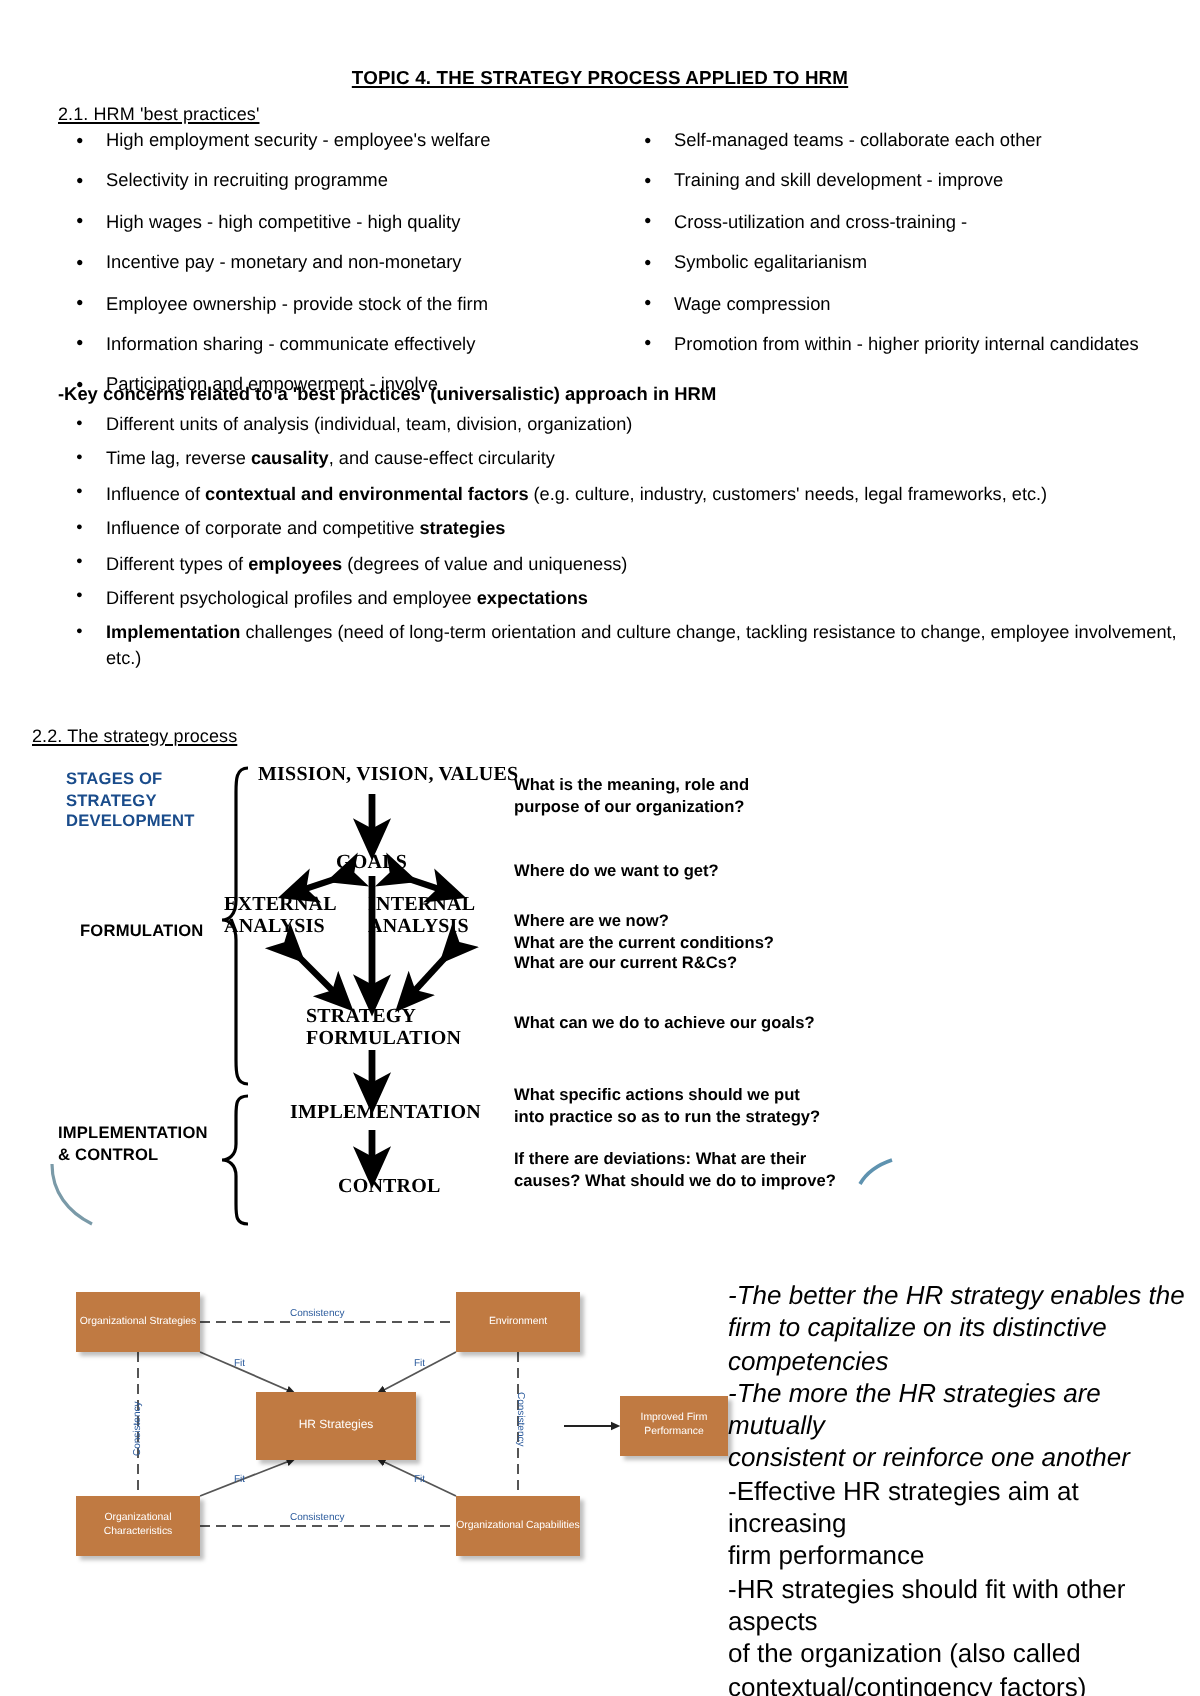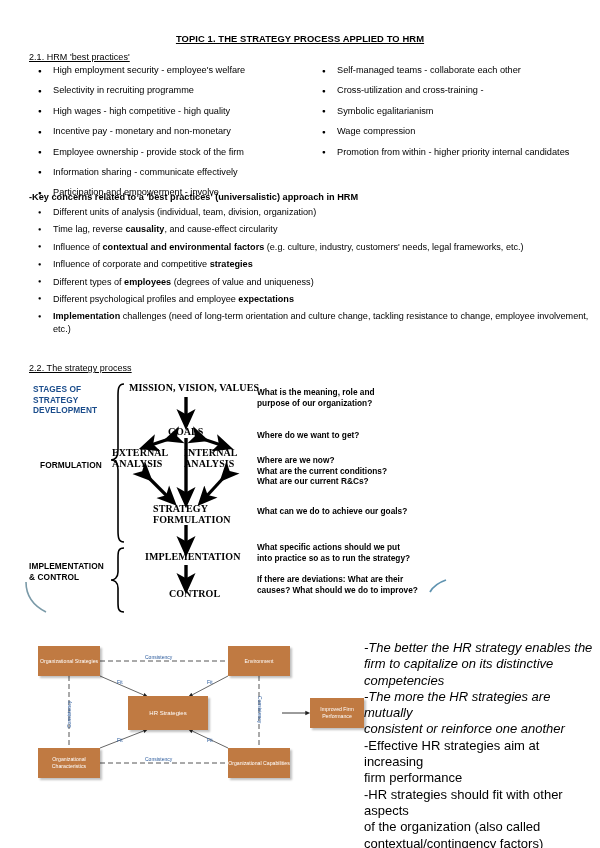--- a/index.html
+++ b/index.html
@@ -39,21 +39,21 @@
 
   
   .sec-head {
     position: absolute;
     font-size: 9px;
     font-weight: normal;
     text-decoration: underline;
     letter-spacing: 0.05px;
   }
   #sec-21 { top: 52px; left: 29px; }
-  #sec-22 { top: 363px; left: 29px; }
+  #sec-22 { top: 363px; left: 16px; }
 
   
   .bp-col {
     position: absolute;
     top: 64px;
   }
   #bp-left  { left: 38px;  width: 290px; }
   #bp-right { left: 322px; width: 270px; }
 
   ul.bullets {
@@ -216,40 +216,41 @@
   }
   #notes .ital { font-style: italic; }
   #notes p { margin: 0; }
 </style>
 </head>
 <body>
 
 <div class="page">
 
   <div class="doc-title">
-    <span>TOPIC 1. THE STRATEGY PROCESS APPLIED TO HRM</span>
+    <span>TOPIC 4. THE STRATEGY PROCESS APPLIED TO HRM</span>
   </div>
 
   <div class="sec-head" id="sec-21">2.1. HRM 'best practices'</div>
 
   <div class="bp-col" id="bp-left">
     <ul class="bullets">
       <li>High employment security - employee's welfare</li>
       <li>Selectivity in recruiting programme</li>
       <li>High wages - high competitive - high quality</li>
       <li>Incentive pay - monetary and non-monetary</li>
       <li> Employee ownership - provide stock of the firm</li>
       <li>Information sharing - communicate effectively</li>
       <li>Participation and empowerment - involve</li>
     </ul>
   </div>
 
   <div class="bp-col" id="bp-right">
     <ul class="bullets">
       <li>Self-managed teams - collaborate each other</li>
+      <li>Training and skill development - improve</li>
       <li>Cross-utilization and cross-training -</li>
       <li>Symbolic egalitarianism</li>
       <li>Wage compression</li>
       <li>Promotion from within - higher priority internal candidates</li>
     </ul>
   </div>
 
   <div id="kc-head">-Key concerns related to a 'best practices' (universalistic) approach in HRM</div>
   <ul class="bullets" id="kc-list">
     <li>Different units of analysis (individual, team, division, organization)</li>

